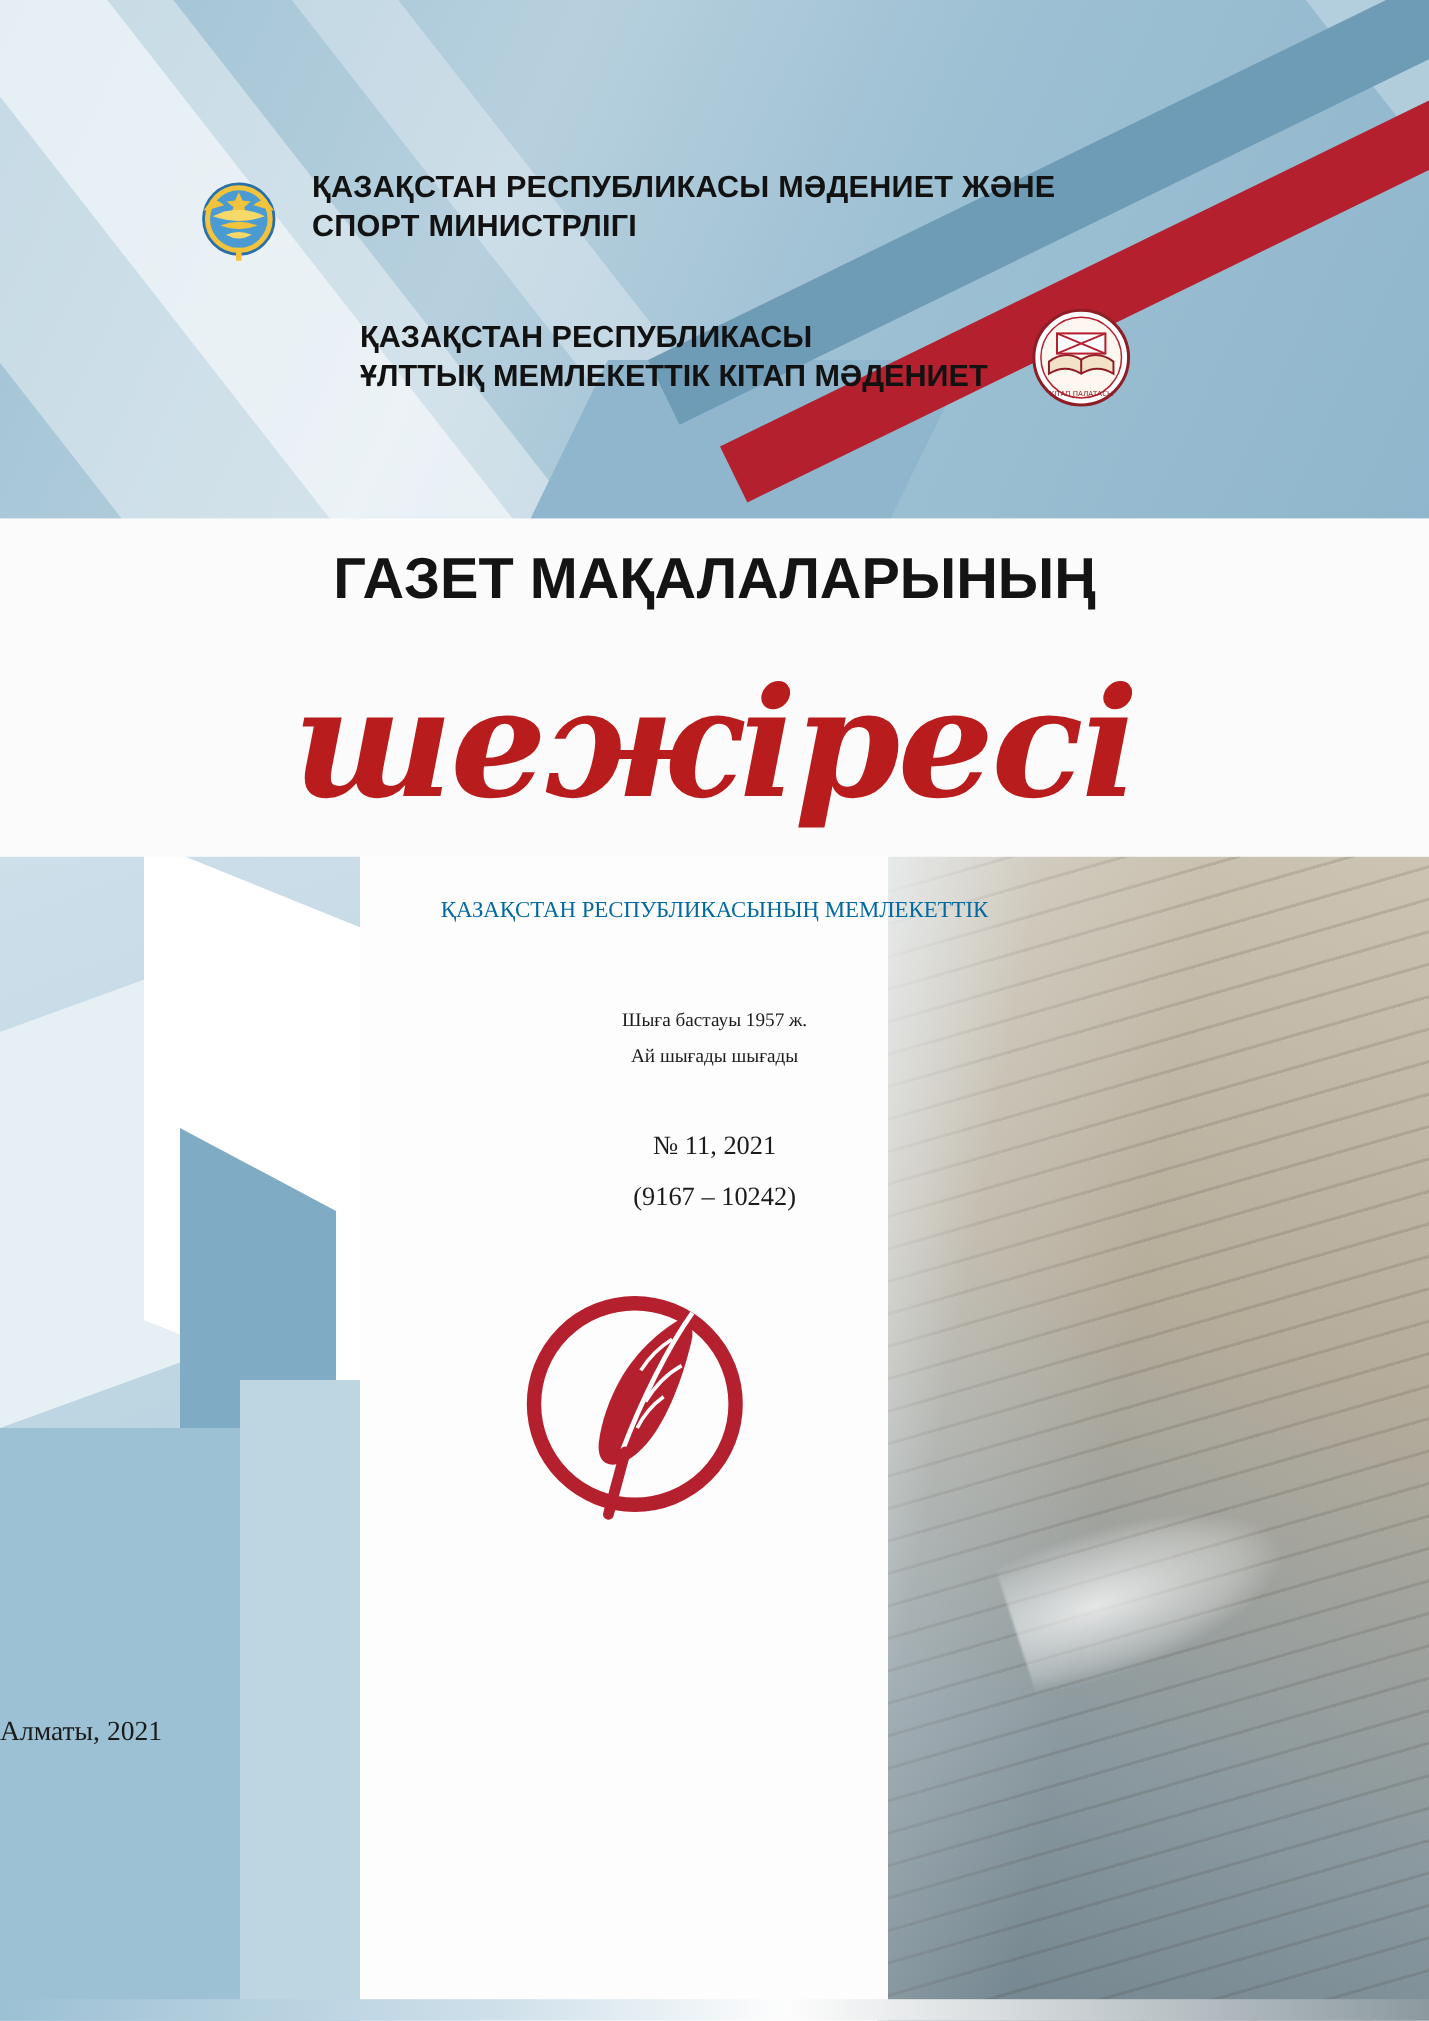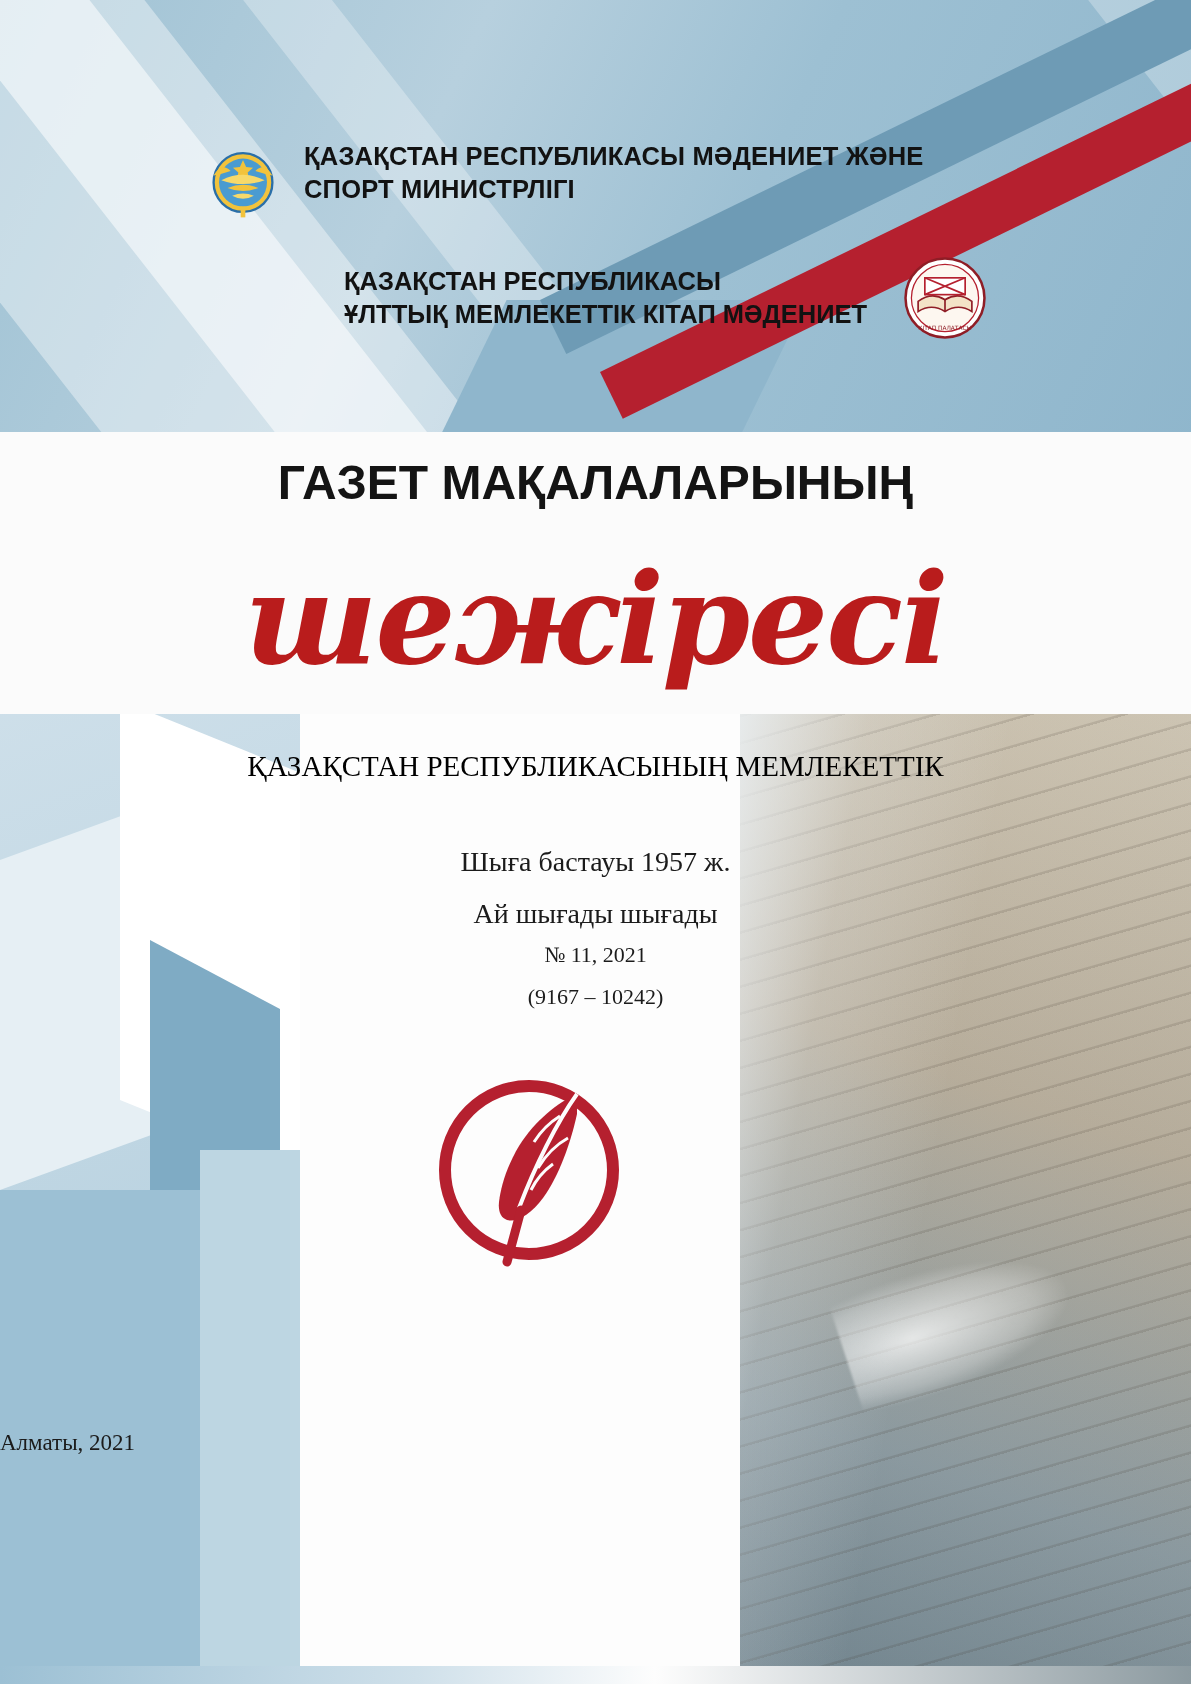--- a/index.html
+++ b/index.html
@@ -196,21 +196,20 @@
     left: 0; bottom: 0; width: 1191px; height: 18px;
     background: linear-gradient(90deg,#9cc0d4 0%, #cfe0ea 35%, #fdfdfd 55%, #8c9aa0 100%);
   }
 
   
   .header {
     position: absolute;
     left: 0; top: 140px;
     width: 1048px;
     z-index: 5;
-    margin-left: 44px;
   }
   .org-row {
     display: flex;
     align-items: flex-start;
     gap: 22px;
     padding-left: 160px;
   }
   .org-text {
     font-size: 25.5px;
     font-weight: bold;
@@ -272,33 +271,33 @@
     letter-spacing: -2px;
     z-index: 6;
   }
 
   .subtitle {
     position: absolute;
     left: 0; top: 745px;
     width: 1191px;
     text-align: center;
     font-family: "Liberation Serif", serif;
-    font-size: 29px;
+    font-size: 19px;
     line-height: 1.5;
-    color: #000000;
+    color: #0369a1;
     z-index: 6;
   }
 
   .issue-info {
     position: absolute;
     left: 0; top: 836px;
     width: 1191px;
     text-align: center;
     font-family: "Liberation Serif", serif;
-    font-size: 28px;
+    font-size: 16px;
     line-height: 1.85;
     color: #1b1b1b;
     z-index: 6;
   }
   .issue-number {
     position: absolute;
     left: 0; top: 934px;
     width: 1191px;
     text-align: center;
     font-family: "Liberation Serif", serif;

